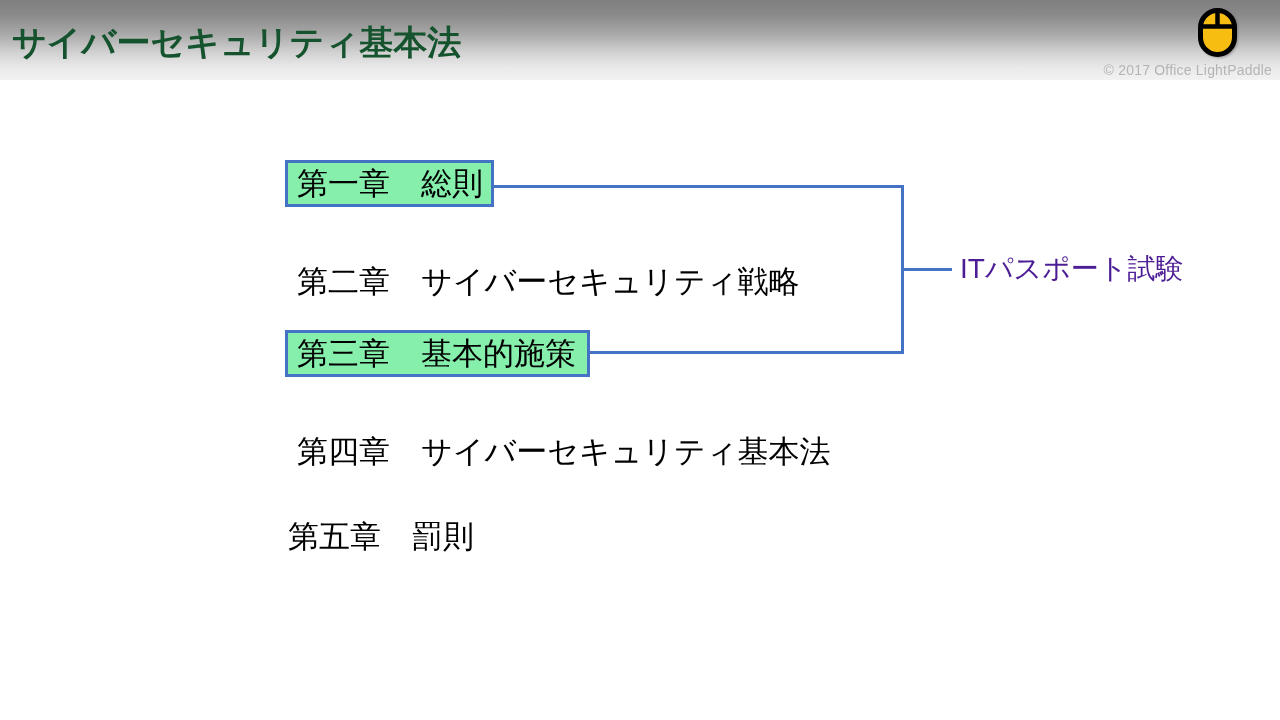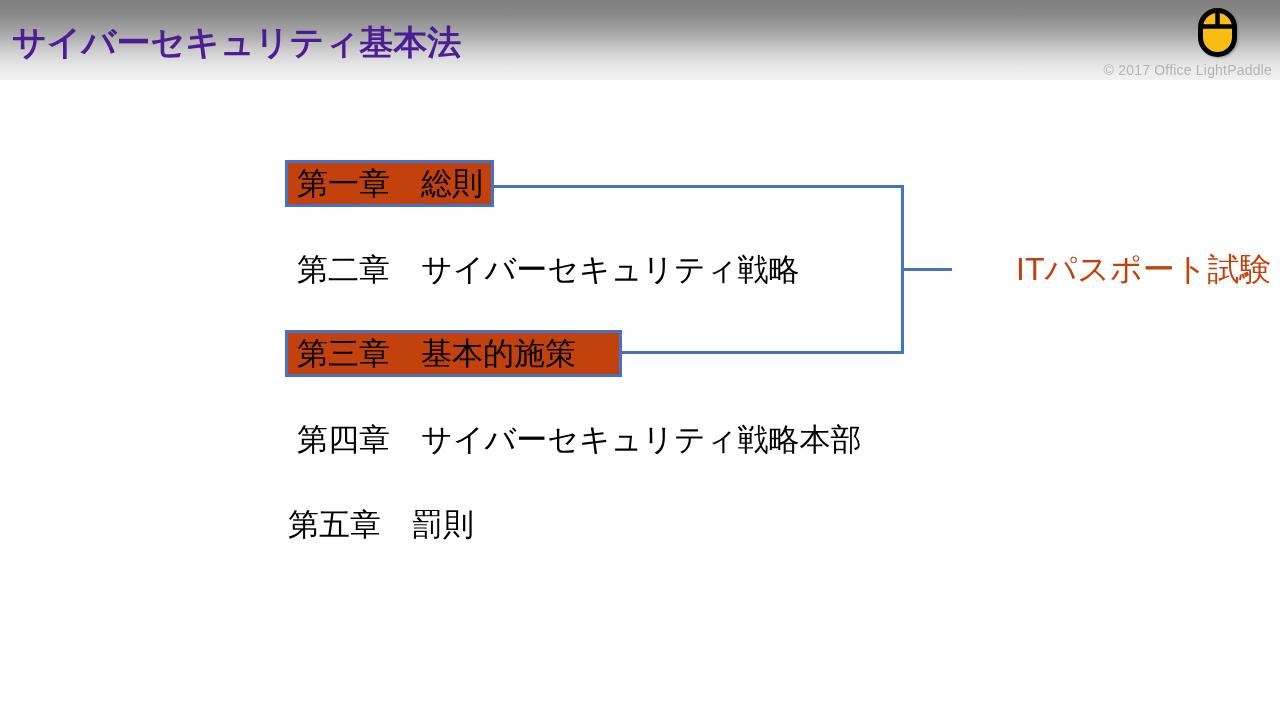--- a/index.html
+++ b/index.html
@@ -31,21 +31,21 @@
                 #e9e9e9 84%,
                 #f2f2f2 100%);
   }
 
   #page-title {
     position: absolute;
     left: 12px;
     top: 20px;
     font-size: 34px;
     font-weight: bold;
-    color: #4c1d95;
+    color: #14532d;
     letter-spacing: 0px;
     white-space: nowrap;
     line-height: 44px;
   }
 
   
   #logo-wrap {
     position: absolute;
     right: 38px;
     top: 6px;
@@ -93,41 +93,42 @@
     white-space: nowrap;
   }
   .chapter-row .chapter-text {
     font-size: 31px;
     color: #000000;
     line-height: 47px;
     font-weight: normal;
   }
   .chapter-row.boxed {
     border: 3px solid #4472c4;
-    background: #c2410c;
+    background: #86efac;
     padding: 0 9px;
   }
   .chapter-row.plain {
     padding: 0 12px;
+    margin-top: 12px;
   }
 
   
   #bracket {
     position: absolute;
     left: 0;
     top: 0;
     pointer-events: none;
   }
 
   #branch-label {
     position: absolute;
-    left: 1016px;
+    left: 960px;
     top: 251px;
-    font-size: 32px;
-    color: #c2410c;
+    font-size: 28px;
+    color: #4c1d95;
     white-space: nowrap;
     line-height: 36px;
   }
 </style>
 </head>
 <body>
 
 <div id="header-band"></div>
 
 <div id="page-title">サイバーセキュリティ基本法</div>
@@ -156,22 +157,22 @@
 
 <div id="branch-label">ITパスポート試験</div>
 
 <div id="chapter-list">
   <div class="chapter-row boxed" style="left: 285px; top: 160px; width: 209px;">
     <span class="chapter-text">第一章　総則</span>
   </div>
   <div class="chapter-row plain" style="left: 285px; top: 246px;">
     <span class="chapter-text">第二章　サイバーセキュリティ戦略</span>
   </div>
-  <div class="chapter-row boxed" style="left: 285px; top: 330px; width: 337px;">
+  <div class="chapter-row boxed" style="left: 285px; top: 330px; width: 305px;">
     <span class="chapter-text">第三章　基本的施策</span>
   </div>
   <div class="chapter-row plain" style="left: 285px; top: 416px;">
-    <span class="chapter-text">第四章　サイバーセキュリティ戦略本部</span>
+    <span class="chapter-text">第四章　サイバーセキュリティ基本法</span>
   </div>
   <div class="chapter-row plain" style="left: 276px; top: 501px;">
     <span class="chapter-text">第五章　罰則</span>
   </div>
 </div>
 
 </body></html>

